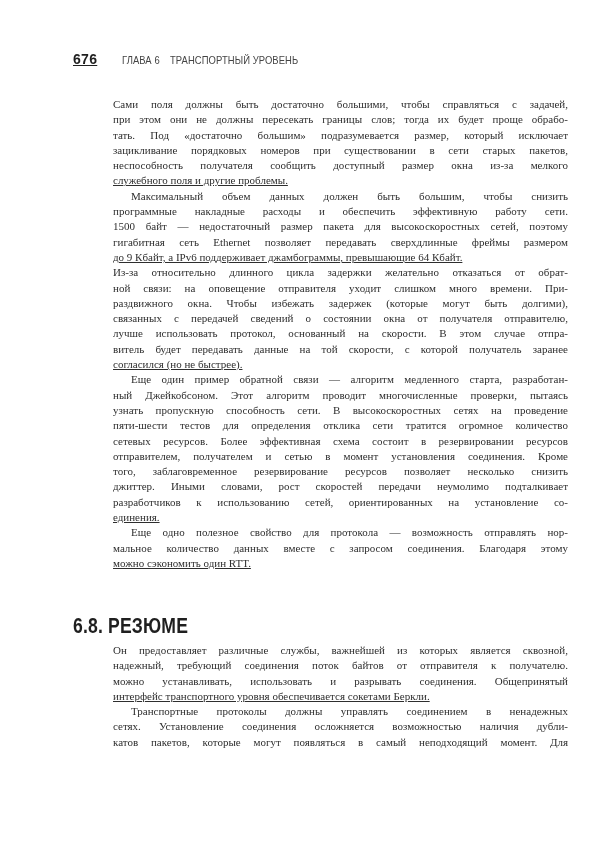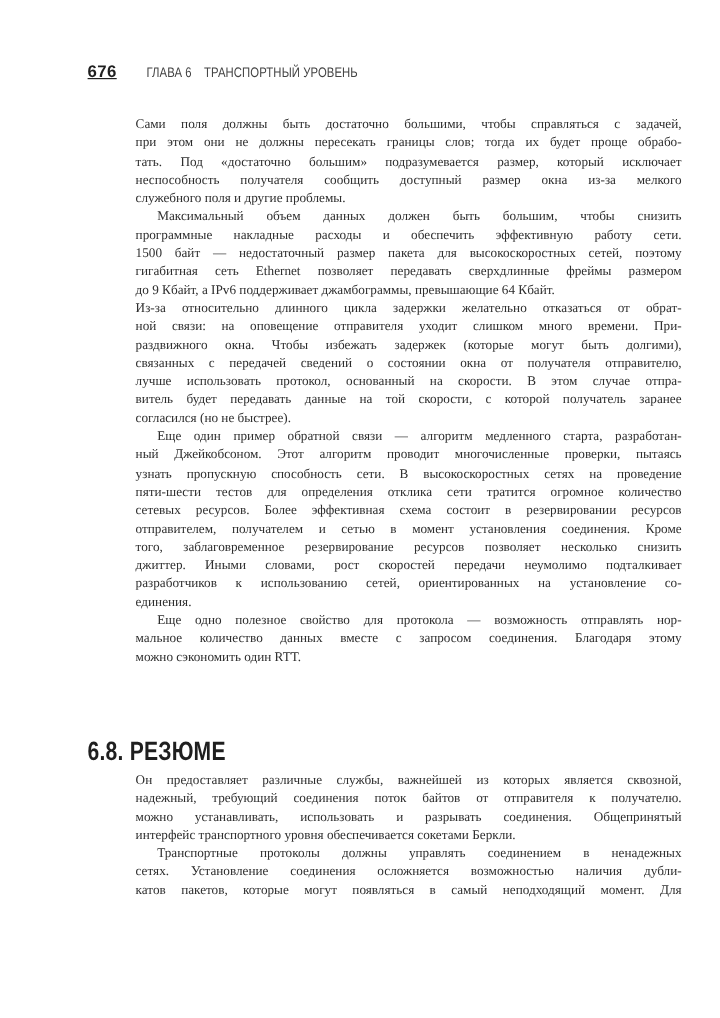--- a/index.html
+++ b/index.html
@@ -16,21 +16,21 @@
     white-space: nowrap; letter-spacing: 0.1px;
   }
   .chapter-label { width: 48px; }
   .body-text {
     position: absolute; left: 73px; width: 455px;
     font-family: "Liberation Serif", serif; font-size: 11px; color: #2e2e2e;
     line-height: 15.3px;
     margin-left: 40px;
   }
   .para .line { display: block; white-space: nowrap; text-align: justify; text-align-last: justify; height: 15.3px; }
-  .para .line.last { text-align-last: left; }
+  .para .line.last { text-align-last: left; text-decoration: underline; }
   .para .line.indent { text-indent: 18px; }
   .block-a { top: 97px; }
   .section-heading {
     position: absolute; left: 73px; top: 613px;
     font-family: "Liberation Sans", sans-serif; font-weight: bold; font-size: 22px;
     color: #1f1f1f; transform: scaleX(0.8); transform-origin: left center; white-space: nowrap;
     letter-spacing: 0.2px;
   }
   .block-b { top: 643px; }
 </style>
@@ -43,20 +43,21 @@
     <span class="page-number">676</span>
     <span class="chapter-label">ГЛАВА 6</span>
     <span class="chapter-title">ТРАНСПОРТНЫЙ УРОВЕНЬ</span>
   </div>
 
   <div class="body-text block-a" id="block-a">
       <div class="para">
         <span class="line">Сами поля должны быть достаточно большими, чтобы справляться с задачей,</span>
         <span class="line">при этом они не должны пересекать границы слов; тогда их будет проще обрабо-</span>
         <span class="line">тать. Под «достаточно большим» подразумевается размер, который исключает</span>
+        <span class="line">зацикливание порядковых номеров при существовании в сети старых пакетов,</span>
         <span class="line">неспособность получателя сообщить доступный размер окна из-за мелкого</span>
         <span class="line last">служебного поля и другие проблемы.</span>
       </div>
       <div class="para">
         <span class="line indent">Максимальный объем данных должен быть большим, чтобы снизить</span>
         <span class="line">программные накладные расходы и обеспечить эффективную работу сети.</span>
         <span class="line">1500 байт — недостаточный размер пакета для высокоскоростных сетей, поэтому</span>
         <span class="line">гигабитная сеть Ethernet позволяет передавать сверхдлинные фреймы размером</span>
         <span class="line last">до 9 Кбайт, а IPv6 поддерживает джамбограммы, превышающие 64 Кбайт.</span>
       </div>

